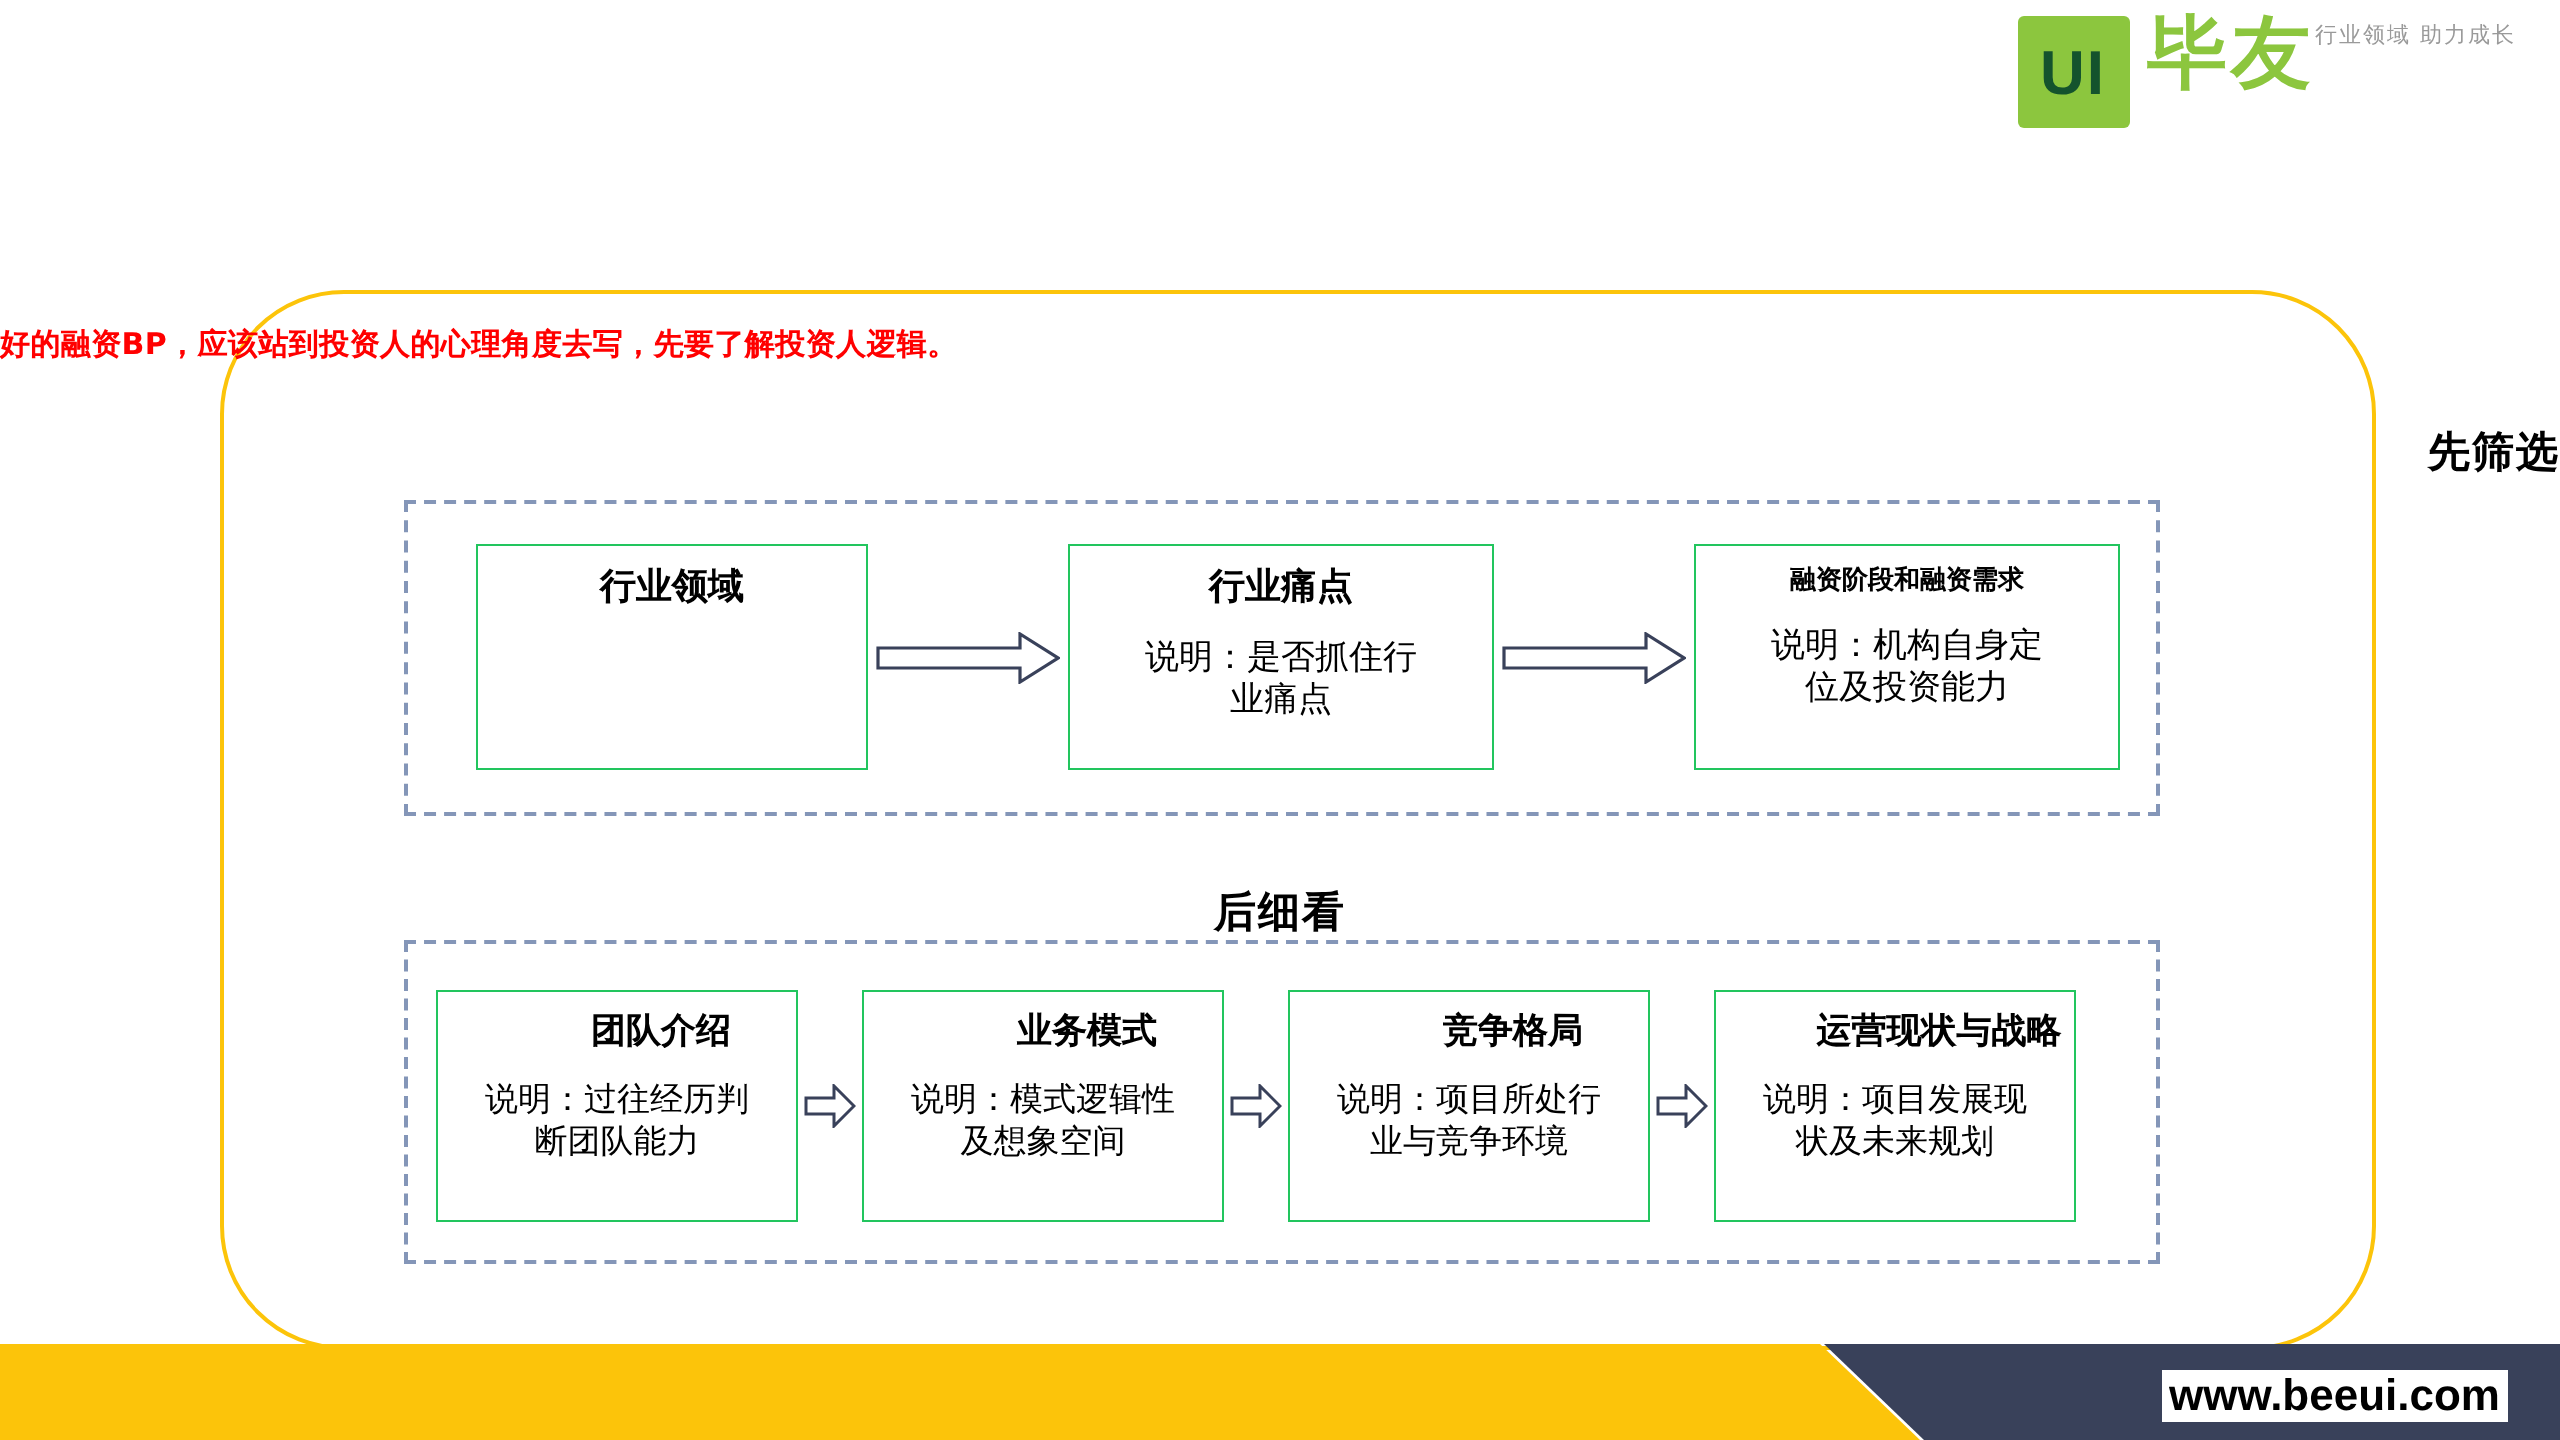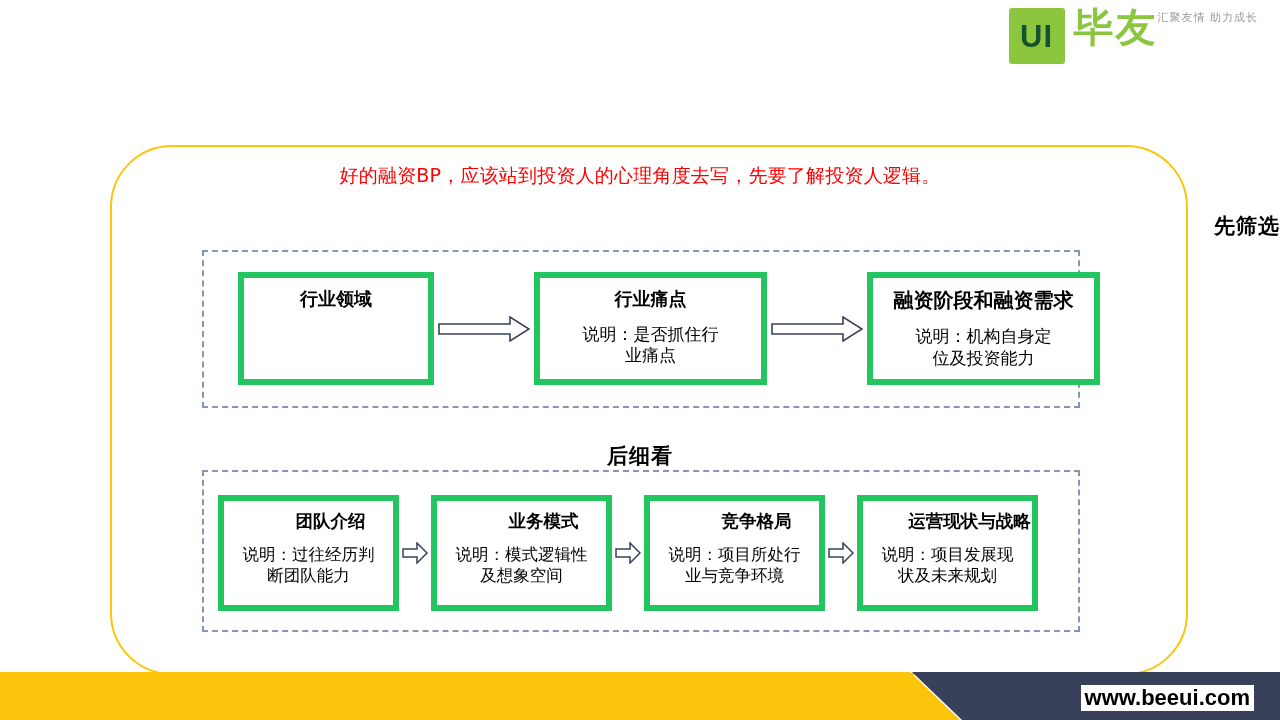--- a/index.html
+++ b/index.html
@@ -44,22 +44,22 @@
   }
 
   
   .panel {
     position:absolute; left:110px; top:145px; width:1078px; height:530px;
     border:2px solid #fcc40a; border-radius:62px; background:transparent;
   }
 
   
   .lead {
-    position:absolute; left:0; right:0; top:163px; text-align:center;
-    color:#ff0000; font-size:19px; font-weight:400; letter-spacing:0.2px;
+    position:absolute; left:0; right:0; top:163px; text-align:left;
+    color:#ff0000; font-size:15px; font-weight:700; letter-spacing:0.2px;
     font-family:"DejaVu Sans",sans-serif;
   }
 
   
   .sec-head {
     position:absolute; left:0; right:0; text-align:center;
     font-size:21px; font-weight:700; color:#000;
     font-family:"DejaVu Sans",sans-serif; letter-spacing:1px;
   }
   #head-1 { top:212px;text-align:right; }
@@ -73,31 +73,31 @@
   }
   #group-1 { left:202px; top:250px; width:878px; height:158px; }
   #group-2 { left:202px; top:470px; width:878px; height:162px; }
 
   
   .row { position:absolute; display:flex; align-items:center; }
   #row-1 { left:238px; top:272px; }
   #row-2 { left:218px; top:495px; }
 
   .node {
-    border:6px solid #22c55e; background:#fff;
+    border:1px solid #22c55e; background:#fff;
     display:flex; flex-direction:column; align-items:center;
     padding:10px 6px 12px;
   }
-  #row-1 .node { width:233px; height:113px; }
+  #row-1 .node { width:213px; height:113px; }
   #row-1 .node:nth-of-type(1) { width:196px; }
   .node-title {
     font-size:18px; font-weight:700; color:#000;
     font-family:"DejaVu Sans",sans-serif; line-height:1.2; white-space:nowrap;
   }
-  #row-1 .node.wide .node-title { font-size:20px; }
+  #row-1 .node.wide .node-title { font-size:13px; }
   .node-desc {
     margin-top:14px; font-size:17px; color:#000; line-height:1.28;
     text-align:center; font-family:"DejaVu Sans",sans-serif;
   }
   #row-2 .node { width:181px; height:116px; }
   #row-2 .node-title { font-size:17.5px;margin-left:44px; }
   #row-2 .node-desc { font-size:16.5px; margin-top:12px; }
 
   
   .arrow { flex:0 0 auto; display:flex; align-items:center; justify-content:center; }
@@ -128,21 +128,21 @@
 </style>
 </head>
 <body>
 
 <div class="slide">
 
   <div class="logo">
     <div class="logo-mark">UI</div>
     <div class="logo-text">
       <div class="logo-cn">毕友</div>
-      <div class="logo-tag">汇聚友情  助力成长</div>
+      <div class="logo-tag">行业领域  助力成长</div>
     </div>
   </div>
 
 
   <div class="panel"></div>
 
   <div class="lead">好的融资BP，应该站到投资人的心理角度去写，先要了解投资人逻辑。</div>
 
   <div class="sec-head" id="head-1">先筛选</div>
 

